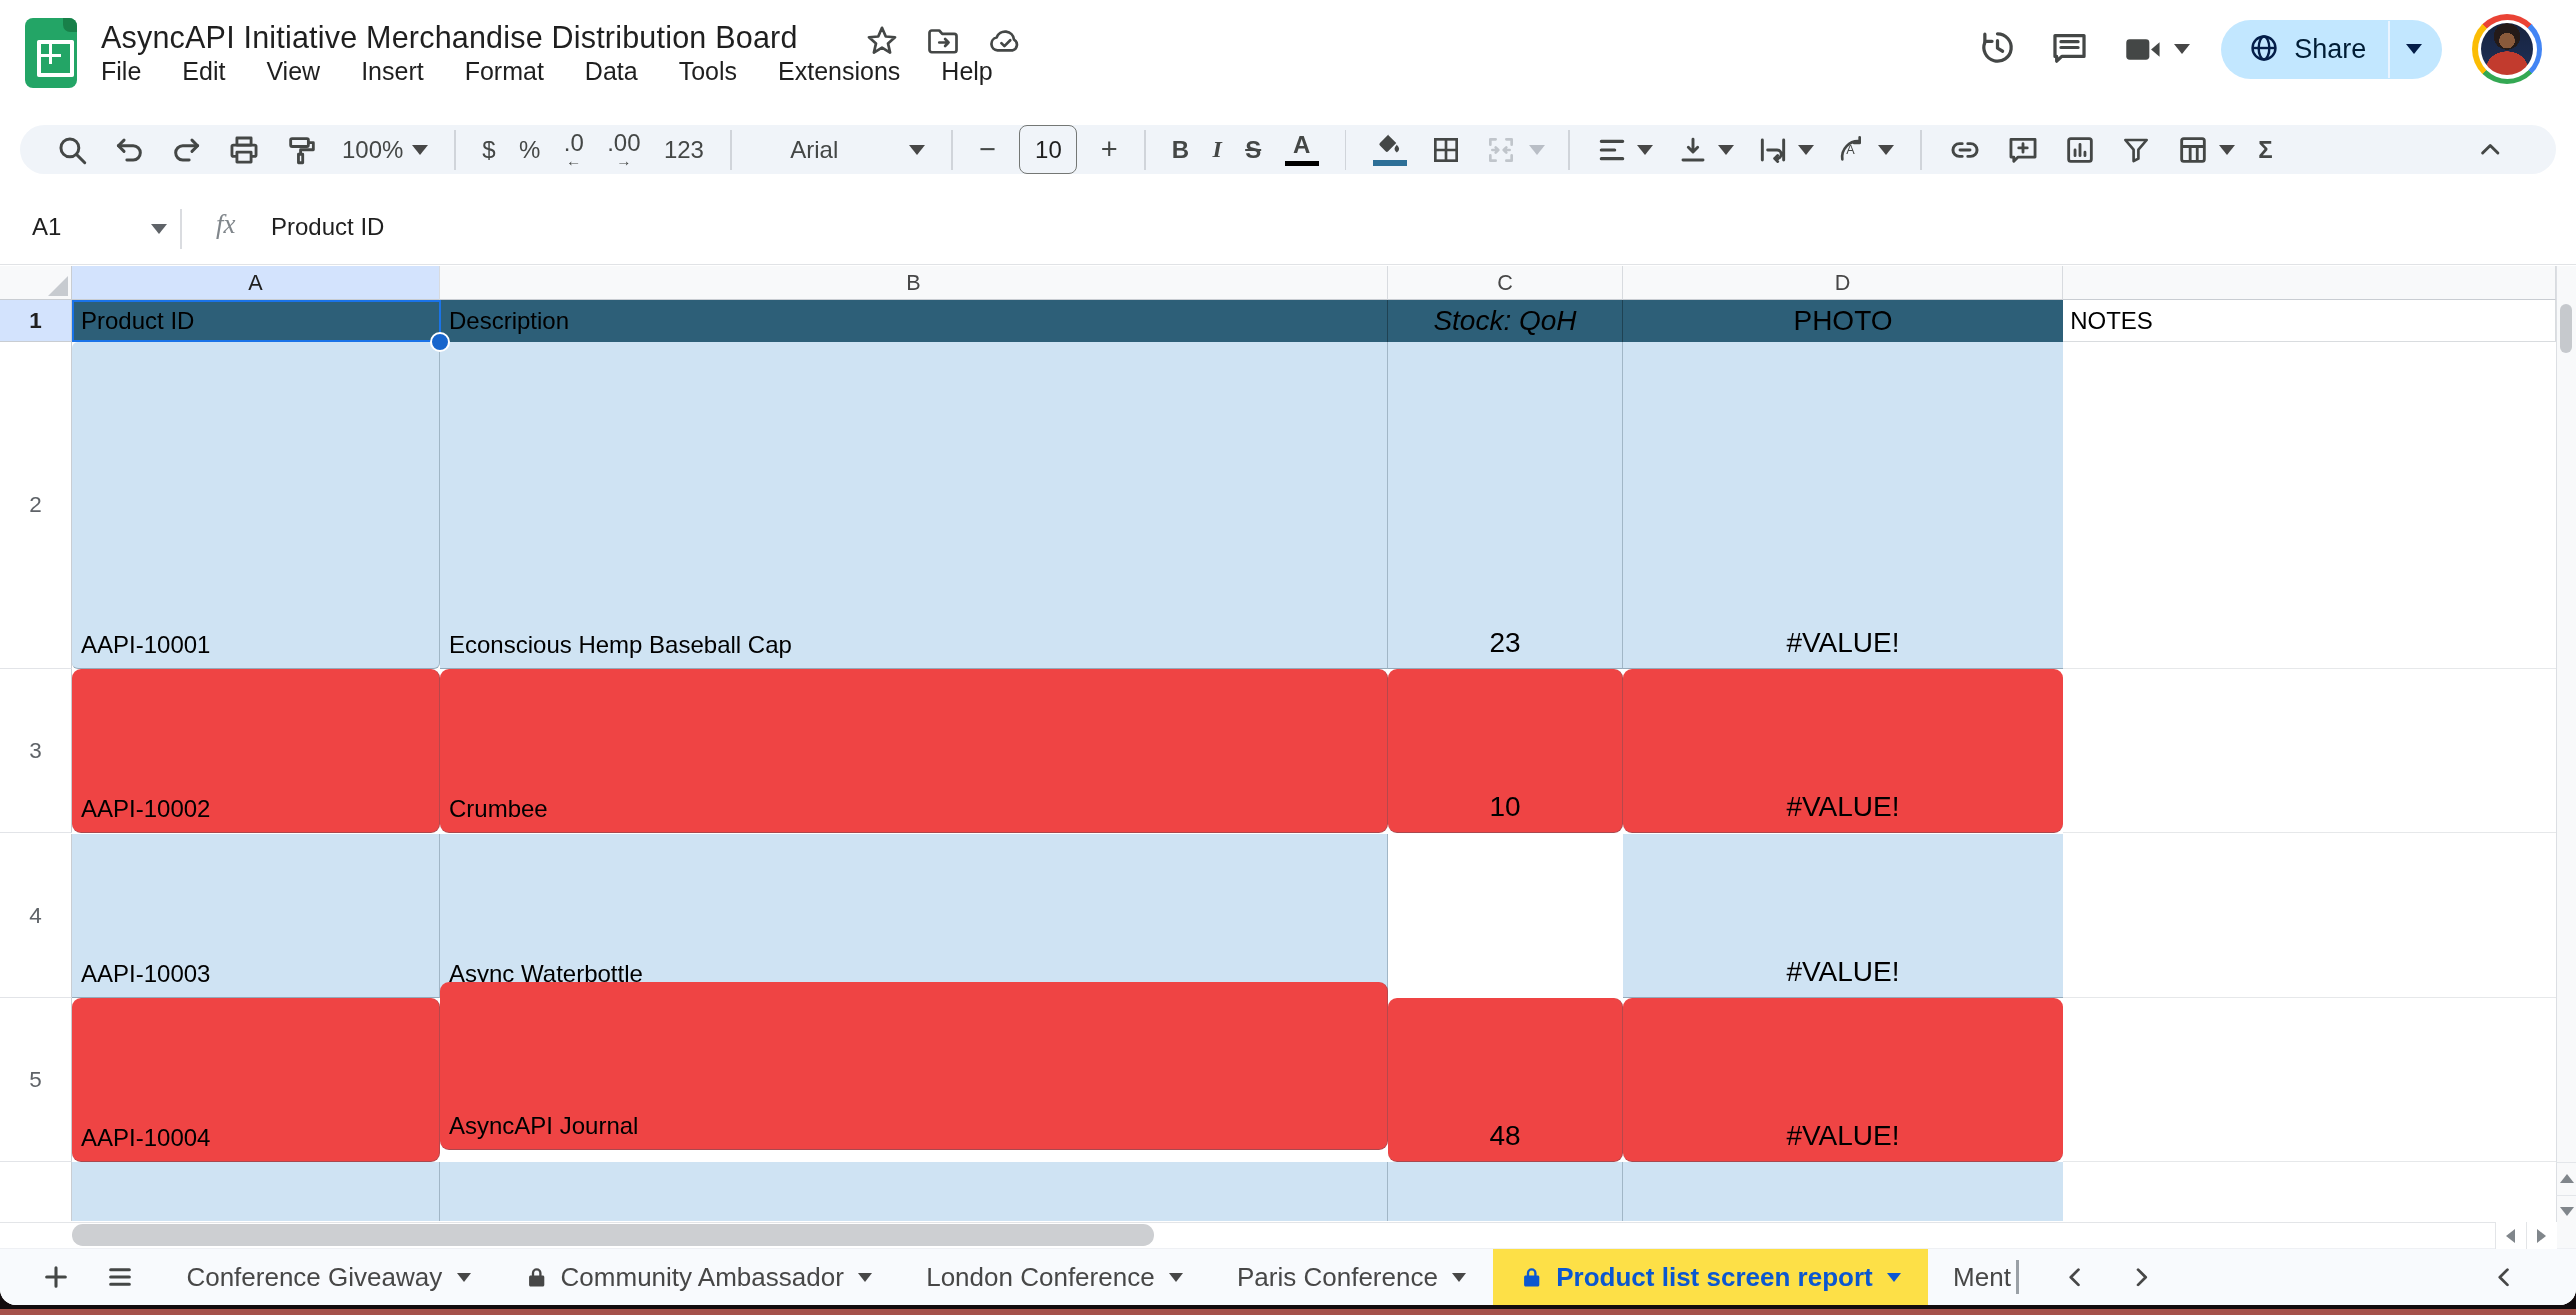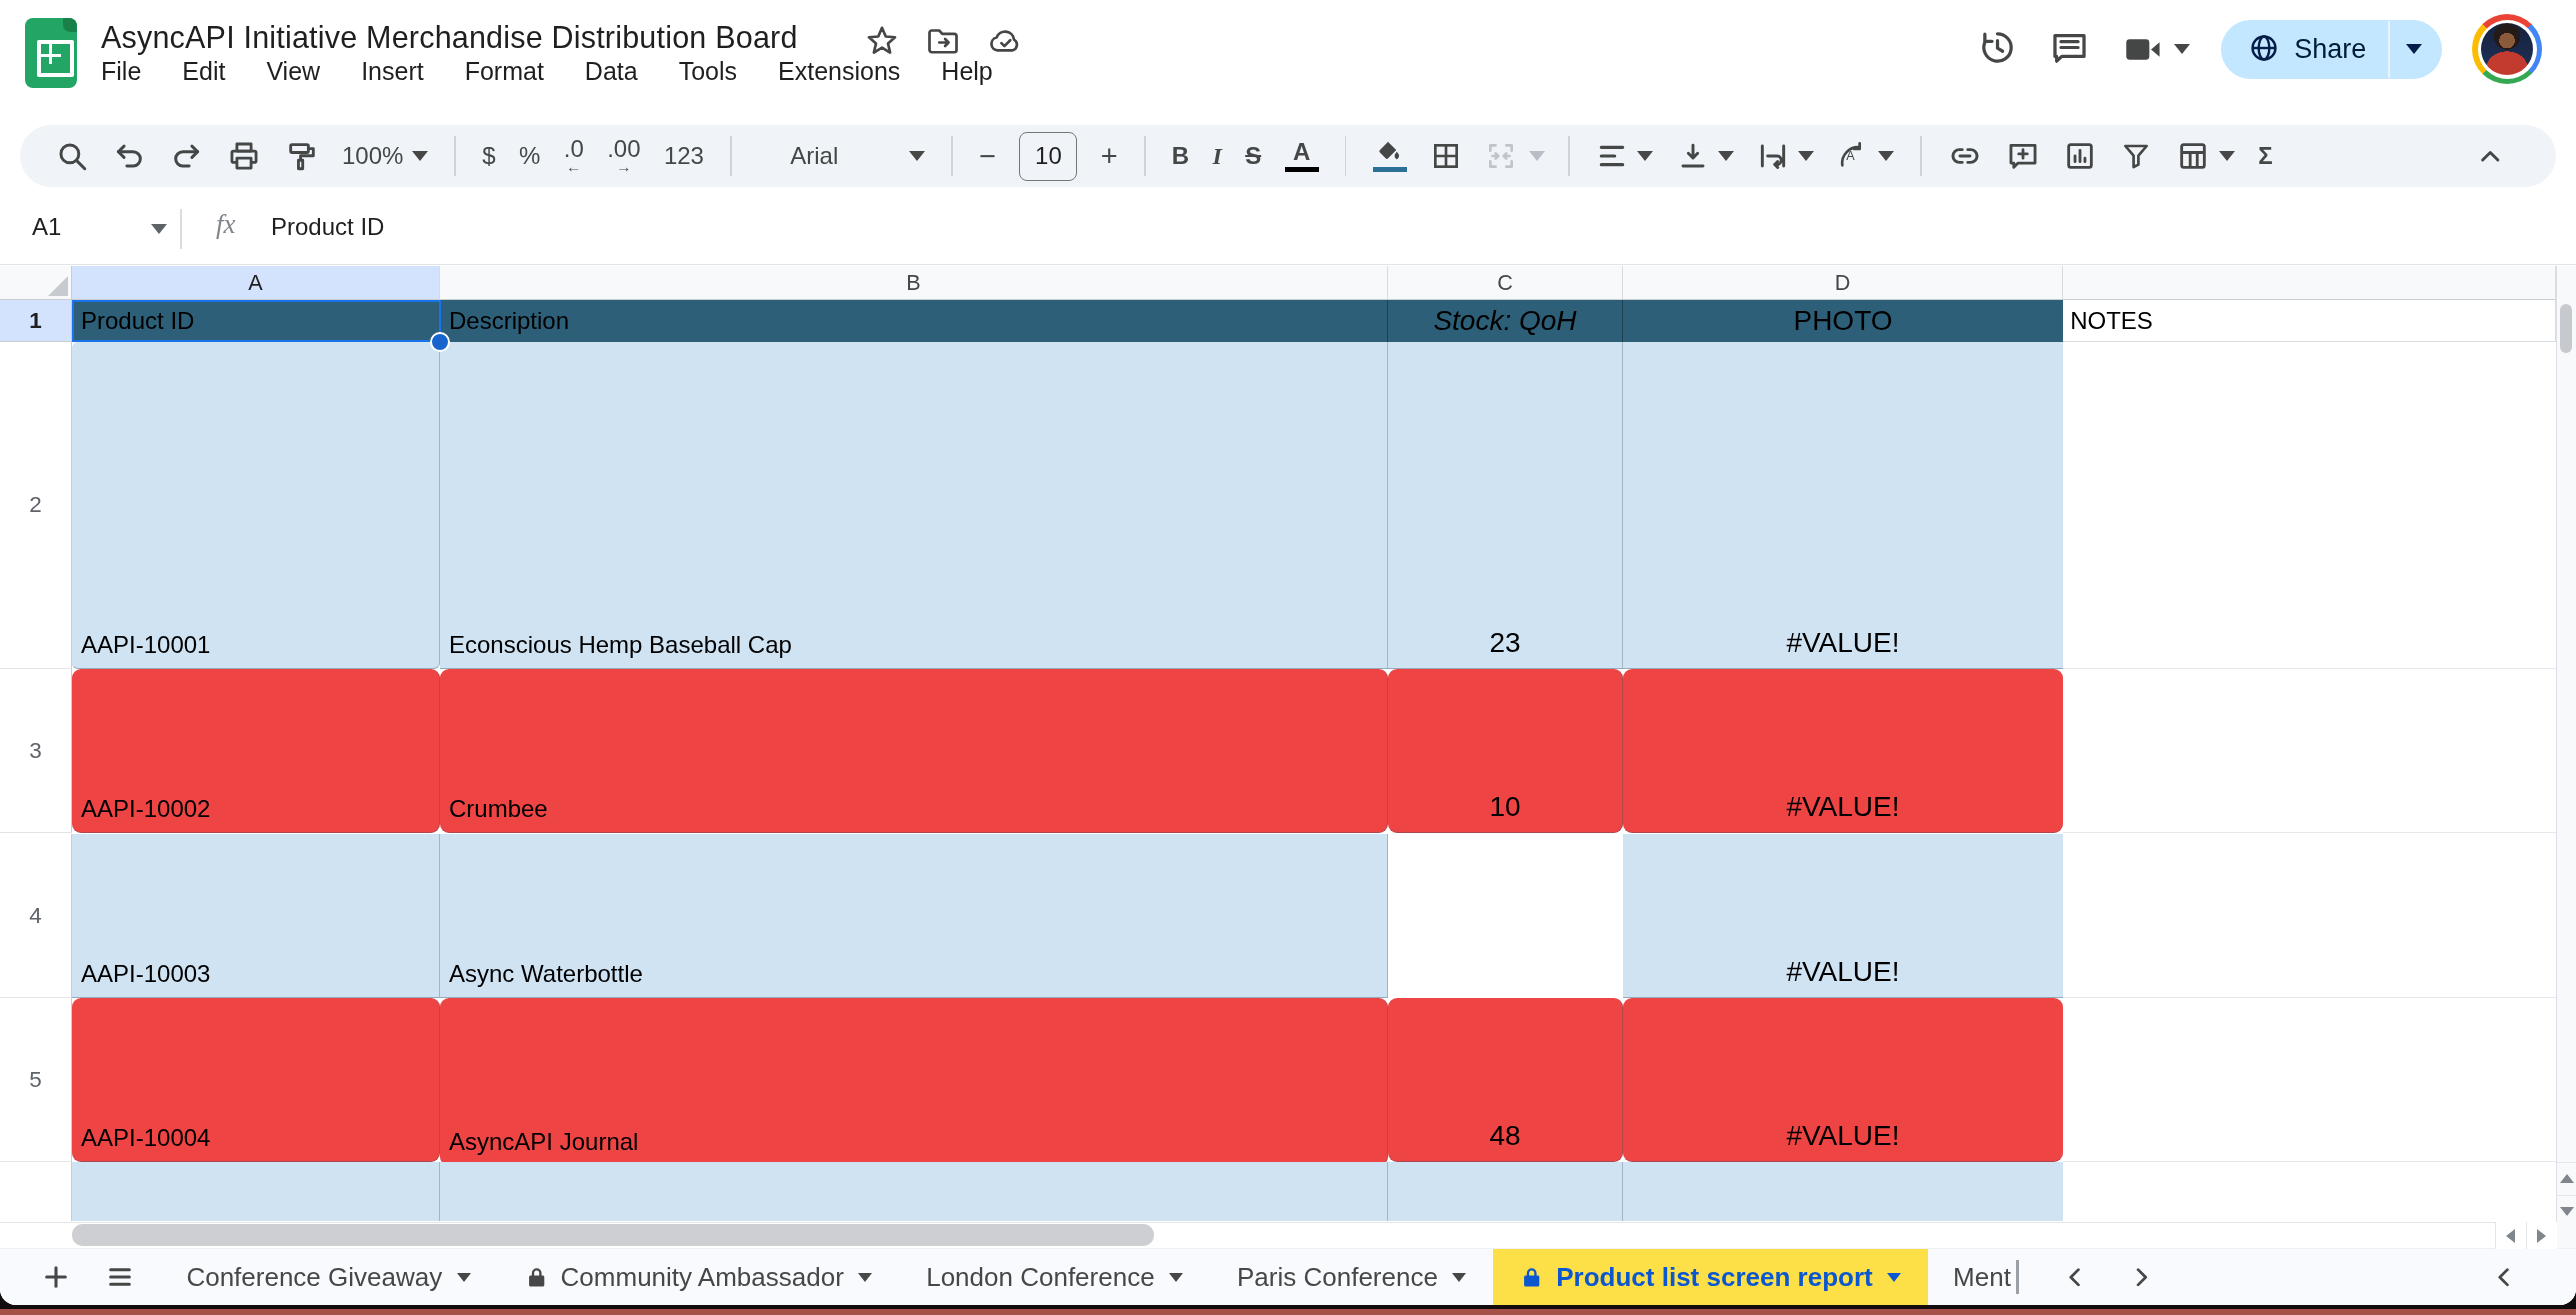--- a/index.html
+++ b/index.html
@@ -23,21 +23,21 @@
   .share-pill .pdiv{width:1.8px;height:57px;background:#eaf4ff;margin-right:16px;}
   .avatar{width:70px;height:70px;border-radius:50%;background:conic-gradient(from 315deg,#ea4335 0 90deg,#4285f4 90deg 180deg,#34a853 180deg 270deg,#fbbc04 270deg 360deg);display:flex;align-items:center;justify-content:center;}
   .avatar .gap{width:59px;height:59px;border-radius:50%;background:#fff;display:flex;align-items:center;justify-content:center;}
   .avatar .photo{width:52px;height:52px;border-radius:50%;background:
       radial-gradient(circle 8px at 50% 34%, #8a5a3b 97%, rgba(0,0,0,0) 98%),
       radial-gradient(circle 13.5px at 50% 26%, #241a18 97%, rgba(0,0,0,0) 98%),
       radial-gradient(ellipse 21.6px 18px at 50% 88%, #c23b2e 96%, rgba(0,0,0,0) 97%),
       linear-gradient(180deg,#16233f 0%,#1b2a4c 55%,#22345a 100%);}
 
   
-  .toolbar{position:absolute;left:20px;top:125px;width:2536px;height:62px;background:#f0f4f9;border-radius:33px;display:flex;align-items:center;padding:0 23.4px;box-sizing:border-box;color:#444746;}
+  .toolbar{position:absolute;left:20px;top:125px;width:2536px;height:49px;background:#f0f4f9;border-radius:33px;display:flex;align-items:center;padding:0 23.4px;box-sizing:border-box;color:#444746;}
   .ti{display:flex;align-items:center;justify-content:center;margin:0 11.7px;flex:0 0 auto;}
   .ti.txt{font-size:24px;color:#444746;}
   .tdv{width:1.8px;height:40px;background:#d0d4da;margin:0 14.4px;flex:0 0 auto;}
   .car{width:0;height:0;border-left:8px solid transparent;border-right:8px solid transparent;border-top:10px solid #474747;margin-left:9px;}
   .car.gray{border-top-color:#b9bec6;}
   .size-box{width:56px;height:47px;border:1.8px solid #747775;border-radius:8px;display:flex;align-items:center;justify-content:center;font-size:24px;color:#1f1f1f;}
   .stack{display:flex;flex-direction:column;align-items:center;line-height:1;}
   .stack .bar{width:34px;height:5.4px;margin-top:3.6px;}
   .decsub{font-size:15.3px;margin-top:-1.8px;}
   .bold-b{font-weight:800;font-size:27px;}
@@ -412,21 +412,21 @@
       <div class="cell rlight" style="left:440px;top:568px;width:948px;height:164px;">
           <span class="t">Async Waterbottle</span>
         </div>
       <div class="cell rlight num" style="left:1623px;top:568px;width:440px;height:164px;border-right:none;">
           <span class="t">#VALUE!</span>
         </div>
 
       <div class="cell rdark" style="left:72px;top:732px;width:368px;height:164px;">
           <span class="t">AAPI-10004</span>
         </div>
-      <div class="cell rdark" style="left:440px;top:732px;width:948px;height:168px;">
+      <div class="cell rdark" style="left:440px;top:716px;width:948px;height:168px;">
           <span class="t">AsyncAPI Journal</span>
         </div>
       <div class="cell rdark num" style="left:1388px;top:732px;width:235px;height:164px;">
           <span class="t">48</span>
         </div>
       <div class="cell rdark num" style="left:1623px;top:732px;width:440px;height:164px;border-right:none;">
           <span class="t">#VALUE!</span>
         </div>
 
       <div class="cell rlight" style="left:72px;top:896px;width:368px;height:59px;border-bottom:none;"></div>

